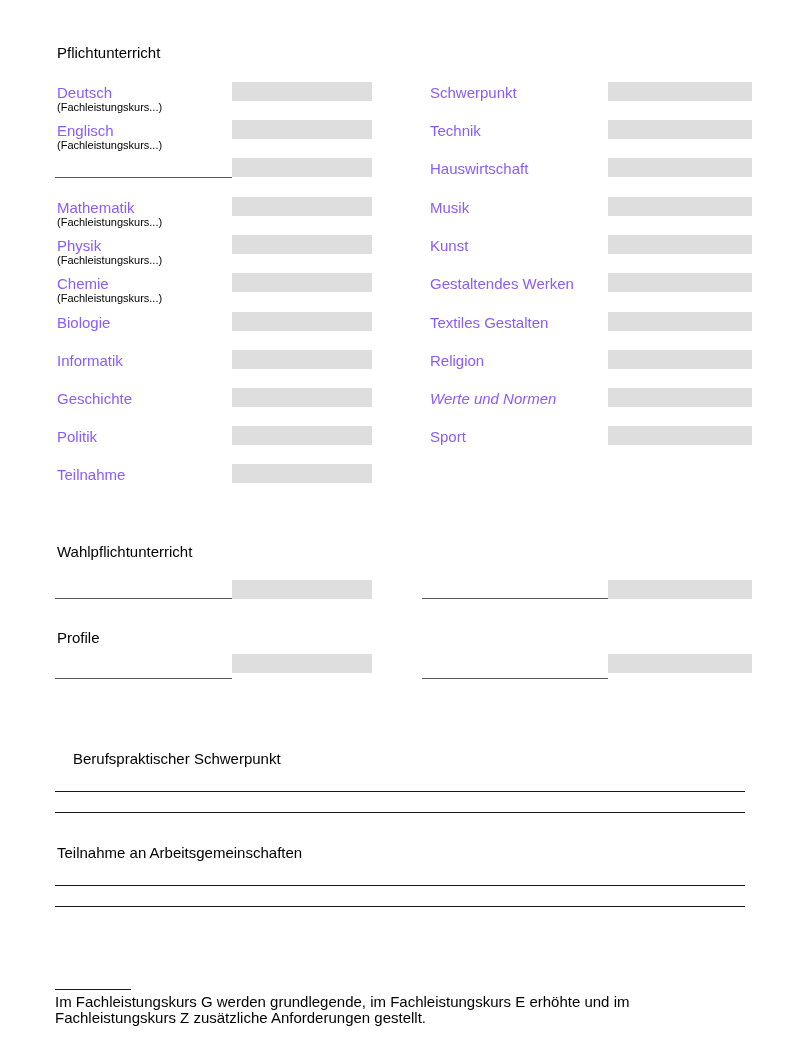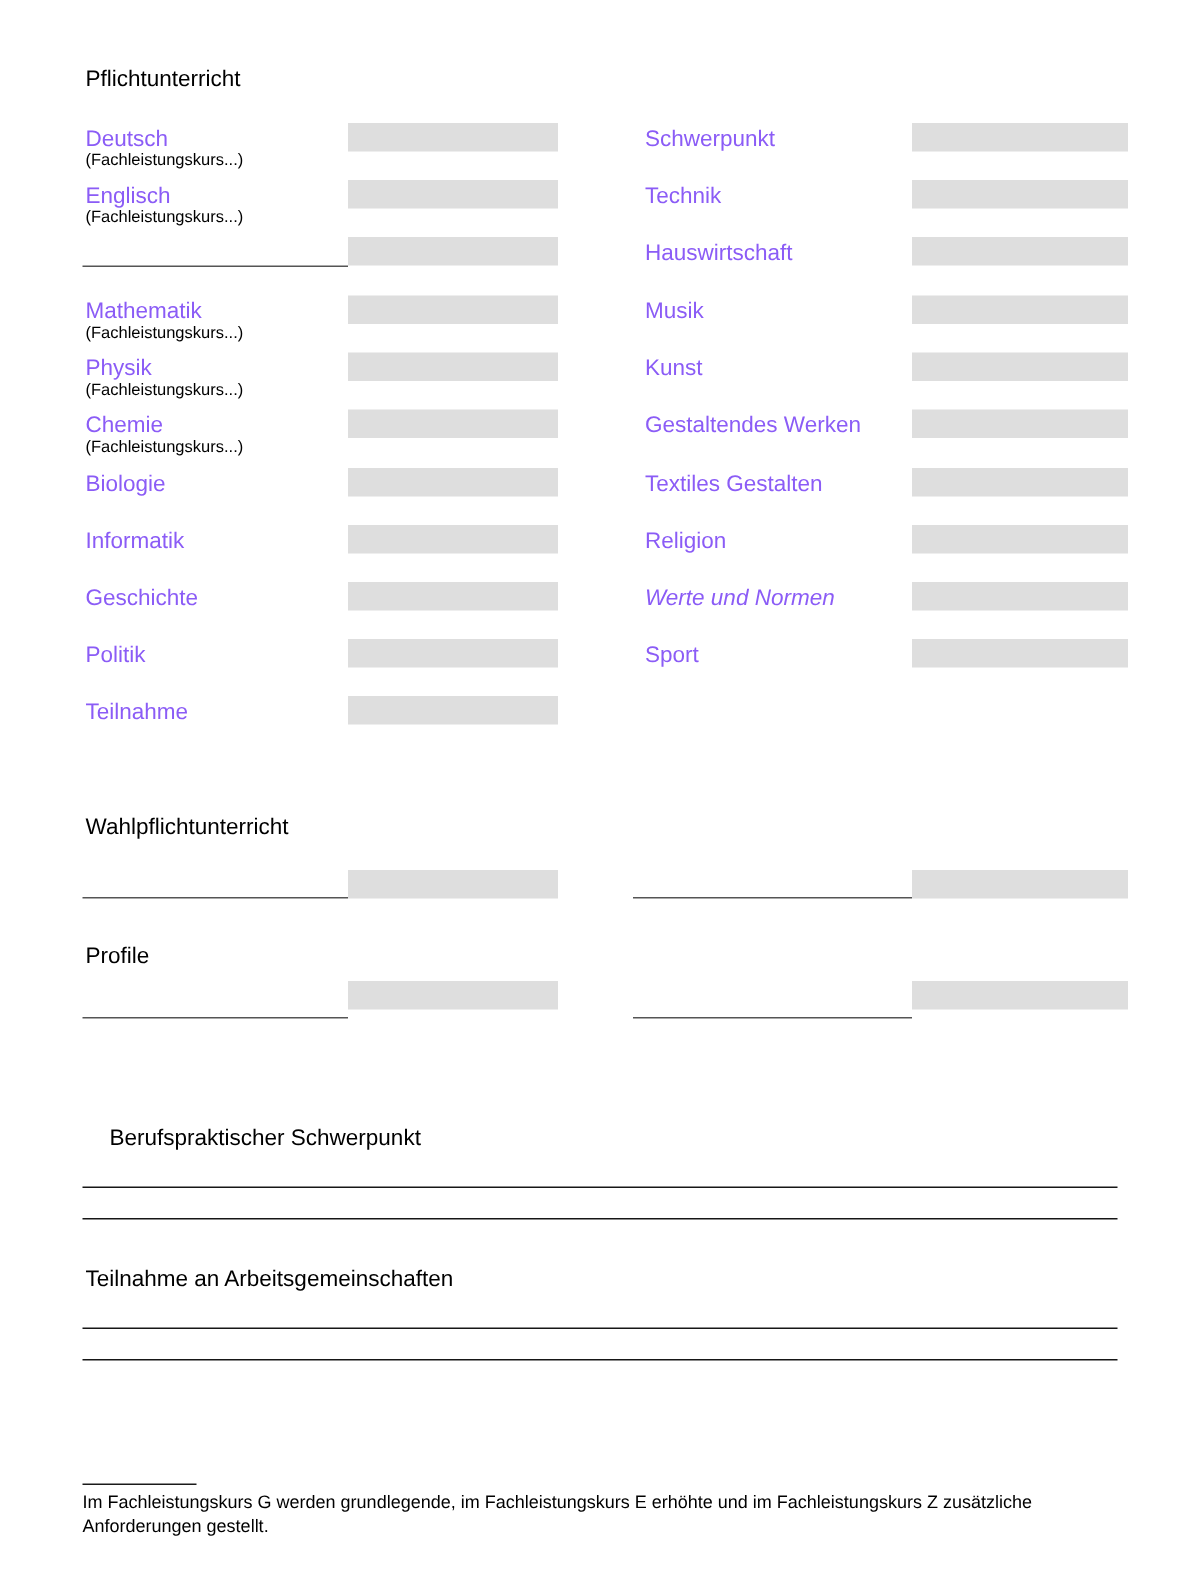--- a/index.html
+++ b/index.html
@@ -53,21 +53,21 @@
   }
   .rule-thin{
     position:absolute;
     height:0;
     border-top:1.2px solid #1a1a1a;
   }
 
   
   .footnote{
     position:absolute;
-    font-size:12px;
+    font-size:15px;
     line-height:15.5px;
     color:#000;
     width:692px;
   }
 </style>
 </head>
 <body>
 
 <div class="page">
 

